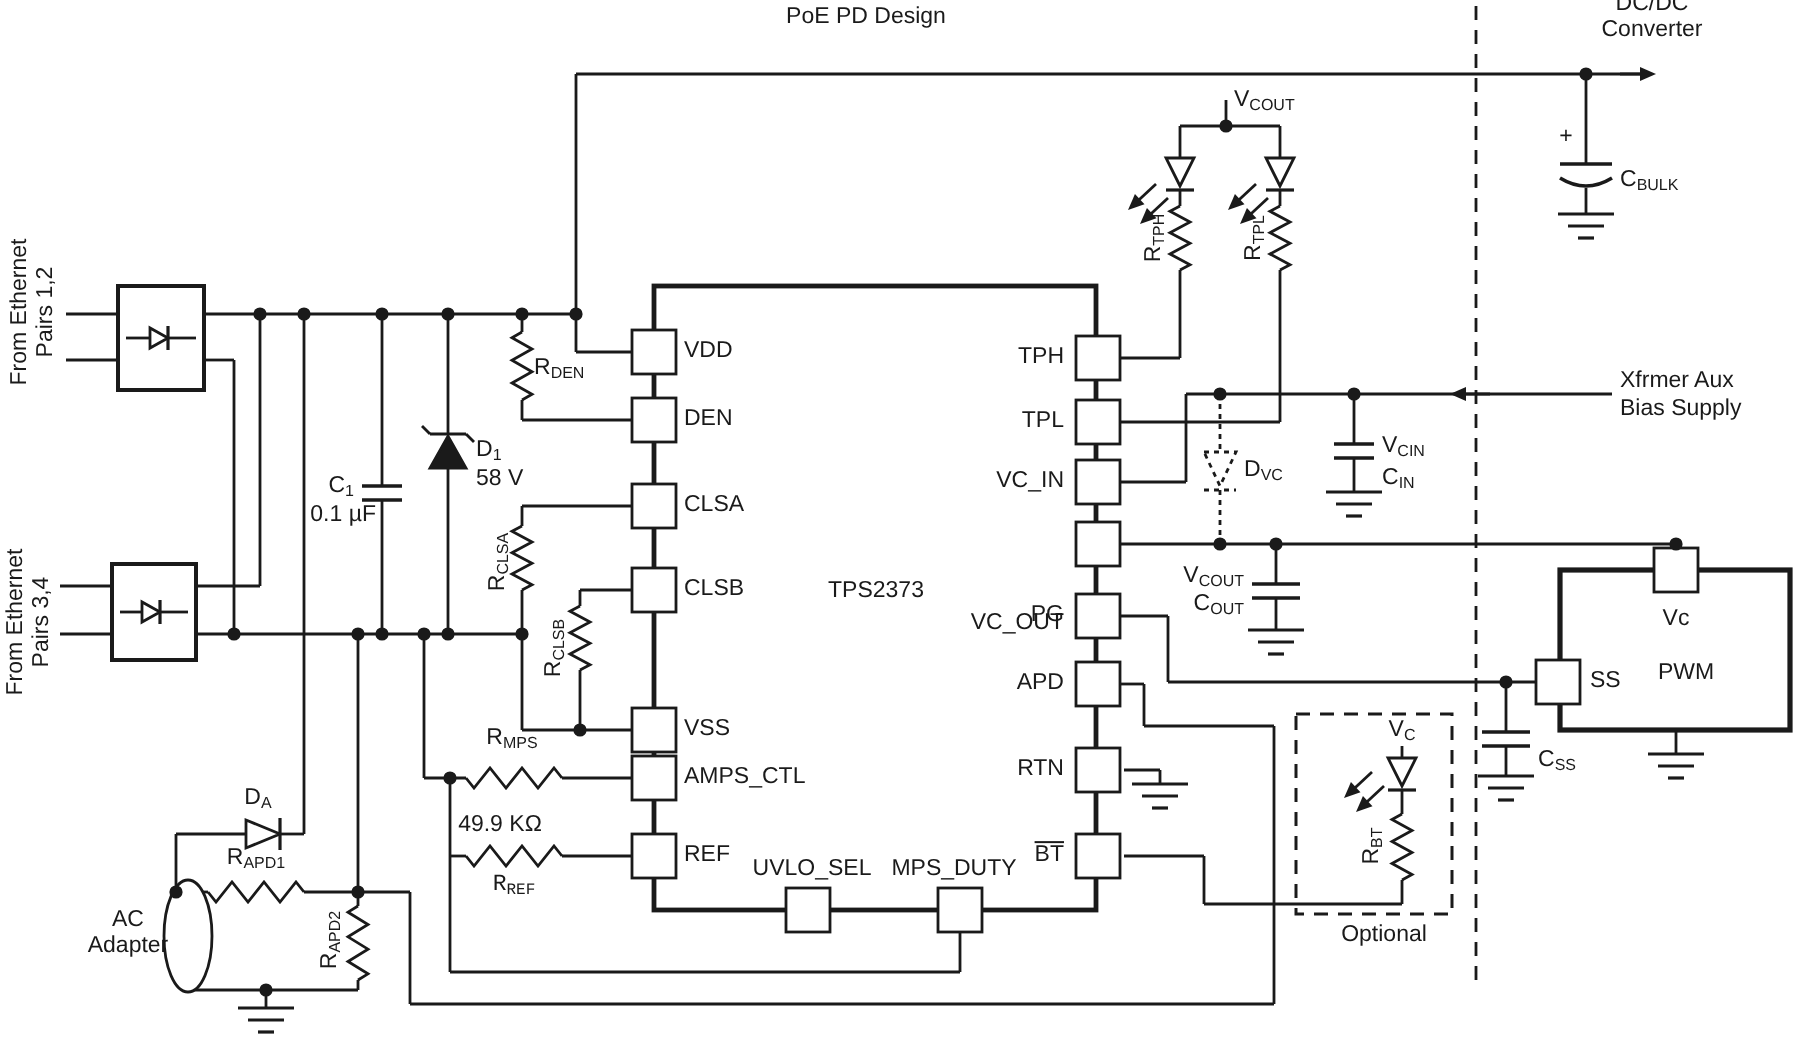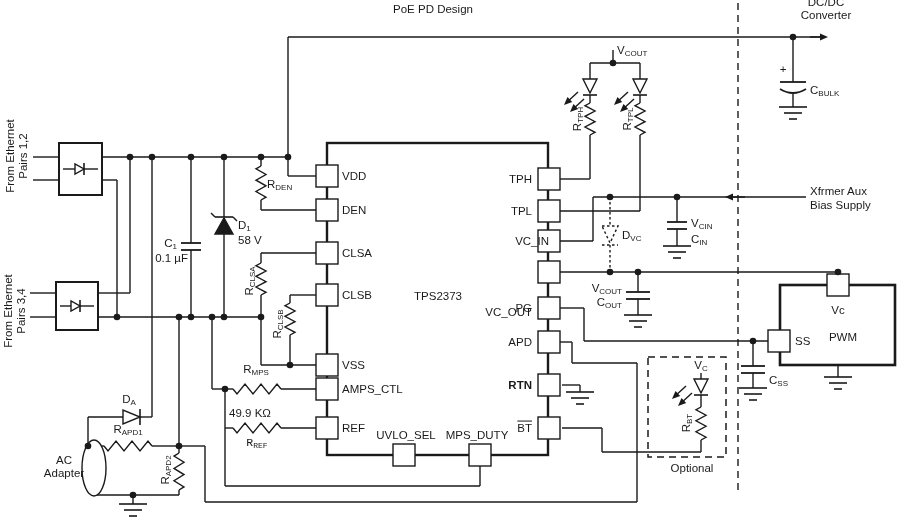--- a/index.html
+++ b/index.html
@@ -261,25 +261,25 @@
       <div class="lbl" style="left: 342px; top: 210px; transform: translate(0px, -50%);">DEN</div>
       <div class="lbl" style="left: 342px; top: 253px; transform: translate(0px, -50%);">CLSA</div>
       <div class="lbl" style="left: 342px; top: 295px; transform: translate(0px, -50%);">CLSB</div>
       <div class="lbl" style="left: 342px; top: 365px; transform: translate(0px, -50%);">VSS</div>
       <div class="lbl" style="left: 342px; top: 389px; transform: translate(0px, -50%);">AMPS_CTL</div>
       <div class="lbl" style="left: 342px; top: 428px; transform: translate(0px, -50%);">REF</div>
       <div class="lbl" style="left: 406px; top: 435px; transform: translate(-50%, -50%); text-align: right;">UVLO_SEL</div>
       <div class="lbl" style="left: 477px; top: 435px; transform: translate(-50%, -50%); text-align: center;">MPS_DUTY</div>
       <div class="lbl" style="left: 532px; top: 179px; transform: translate(-100%, -50%);">TPH</div>
       <div class="lbl" style="left: 532px; top: 211px; transform: translate(-100%, -50%);">TPL</div>
-      <div class="lbl" style="left: 532px; top: 241px; transform: translate(-100%, -50%); margin-left: 17px;">VC_IN</div>
+      <div class="lbl" style="left: 532px; top: 241px; transform: translate(-100%, -50%);">VC_IN</div>
       <div class="lbl" style="left: 532px; top: 272px; transform: translate(-100%, -50%); margin-top: 40px;">VC_OUT</div>
       <div class="lbl" style="left: 532px; top: 308px; transform: translate(-100%, -50%);">PG</div>
       <div class="lbl" style="left: 532px; top: 342px; transform: translate(-100%, -50%);">APD</div>
-      <div class="lbl" style="left: 532px; top: 385px; transform: translate(-100%, -50%); font-weight: bold;">RTN</div>
+      <div class="lbl" style="left: 532px; top: 385px; transform: translate(-100%, -50%);">RTN</div>
       <div class="lbl ov" style="left: 532px; top: 428px; transform: translate(-100%, -50%);">BT</div>
       <div class="lbl" style="left: 617px; top: 51px; transform: translate(0px, -50%);">V<sub>COUT</sub></div>
       <div class="lbl" style="left: 578px; top: 119px; transform: translate(-50%, -50%) rotate(-90deg); text-align: center;">R<sub>TPH</sub></div>
       <div class="lbl" style="left: 628px; top: 119px; transform: translate(-50%, -50%) rotate(-90deg); text-align: center;">R<sub>TPL</sub></div>
       <div class="lbl" style="left: 691px; top: 224px; transform: translate(0px, -50%);">V<sub>CIN</sub></div>
       <div class="lbl" style="left: 691px; top: 240px; transform: translate(0px, -50%);">C<sub>IN</sub></div>
       <div class="lbl" style="left: 622px; top: 236px; transform: translate(0px, -50%);">D<sub>VC</sub></div>
       <div class="lbl" style="left: 810px; top: 191px; transform: translate(0px, -50%);">Xfrmer Aux</div>
       <div class="lbl" style="left: 810px; top: 205px; transform: translate(0px, -50%);">Bias Supply</div>
       <div class="lbl" style="left: 622px; top: 289px; transform: translate(-100%, -50%);">V<sub>COUT</sub></div>

